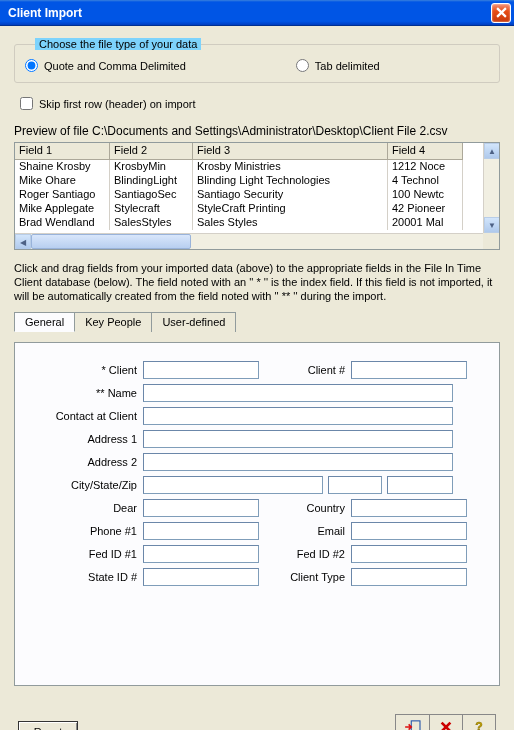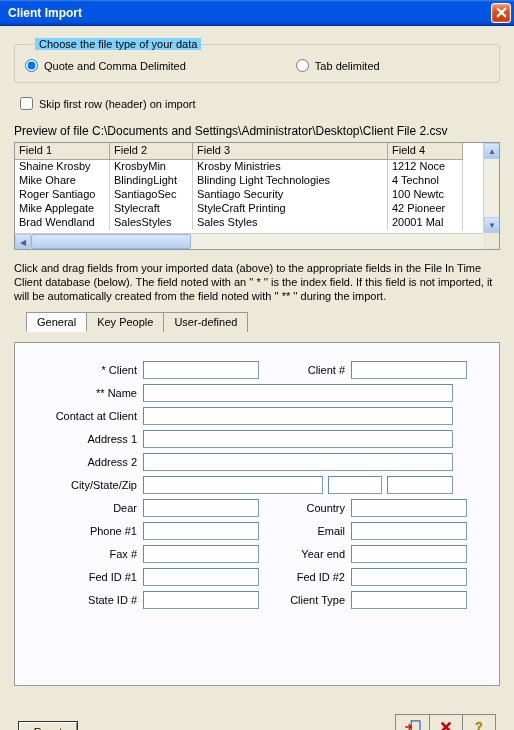--- a/index.html
+++ b/index.html
@@ -130,21 +130,20 @@
     margin-top: 10px;
     border: 1px solid #919b9c;
     background: #fcfcfe;
     height: 344px;
     padding: 0;
   }
   .tabbar {
     display: flex;
     font-size: 11px;
     margin-top: -1px;
-    margin-left: 12px;
   }
   .tab {
     padding: 3px 10px;
     border: 1px solid #919b9c;
     border-bottom: none;
     background: #ece9d8;
     margin-right: -1px;
     position: relative;
     top: 0;
   }
@@ -355,26 +354,20 @@
           <div class="lbl-m">Country</div>
           <div class="field field-s"></div>
         </div>
         <div class="form-row">
           <div class="lbl-l">Phone #1</div>
           <div class="field field-s"></div>
           <div class="lbl-m">Email</div>
           <div class="field field-s"></div>
         </div>
         <div class="form-row">
-          <div class="lbl-l">Fax #</div>
-          <div class="field field-s"></div>
-          <div class="lbl-m">Year end</div>
-          <div class="field field-s"></div>
-        </div>
-        <div class="form-row">
           <div class="lbl-l">Fed ID #1</div>
           <div class="field field-s"></div>
           <div class="lbl-m">Fed ID #2</div>
           <div class="field field-s"></div>
         </div>
         <div class="form-row">
           <div class="lbl-l">State ID #</div>
           <div class="field field-s"></div>
           <div class="lbl-m">Client Type</div>
           <div class="field field-s"></div>

